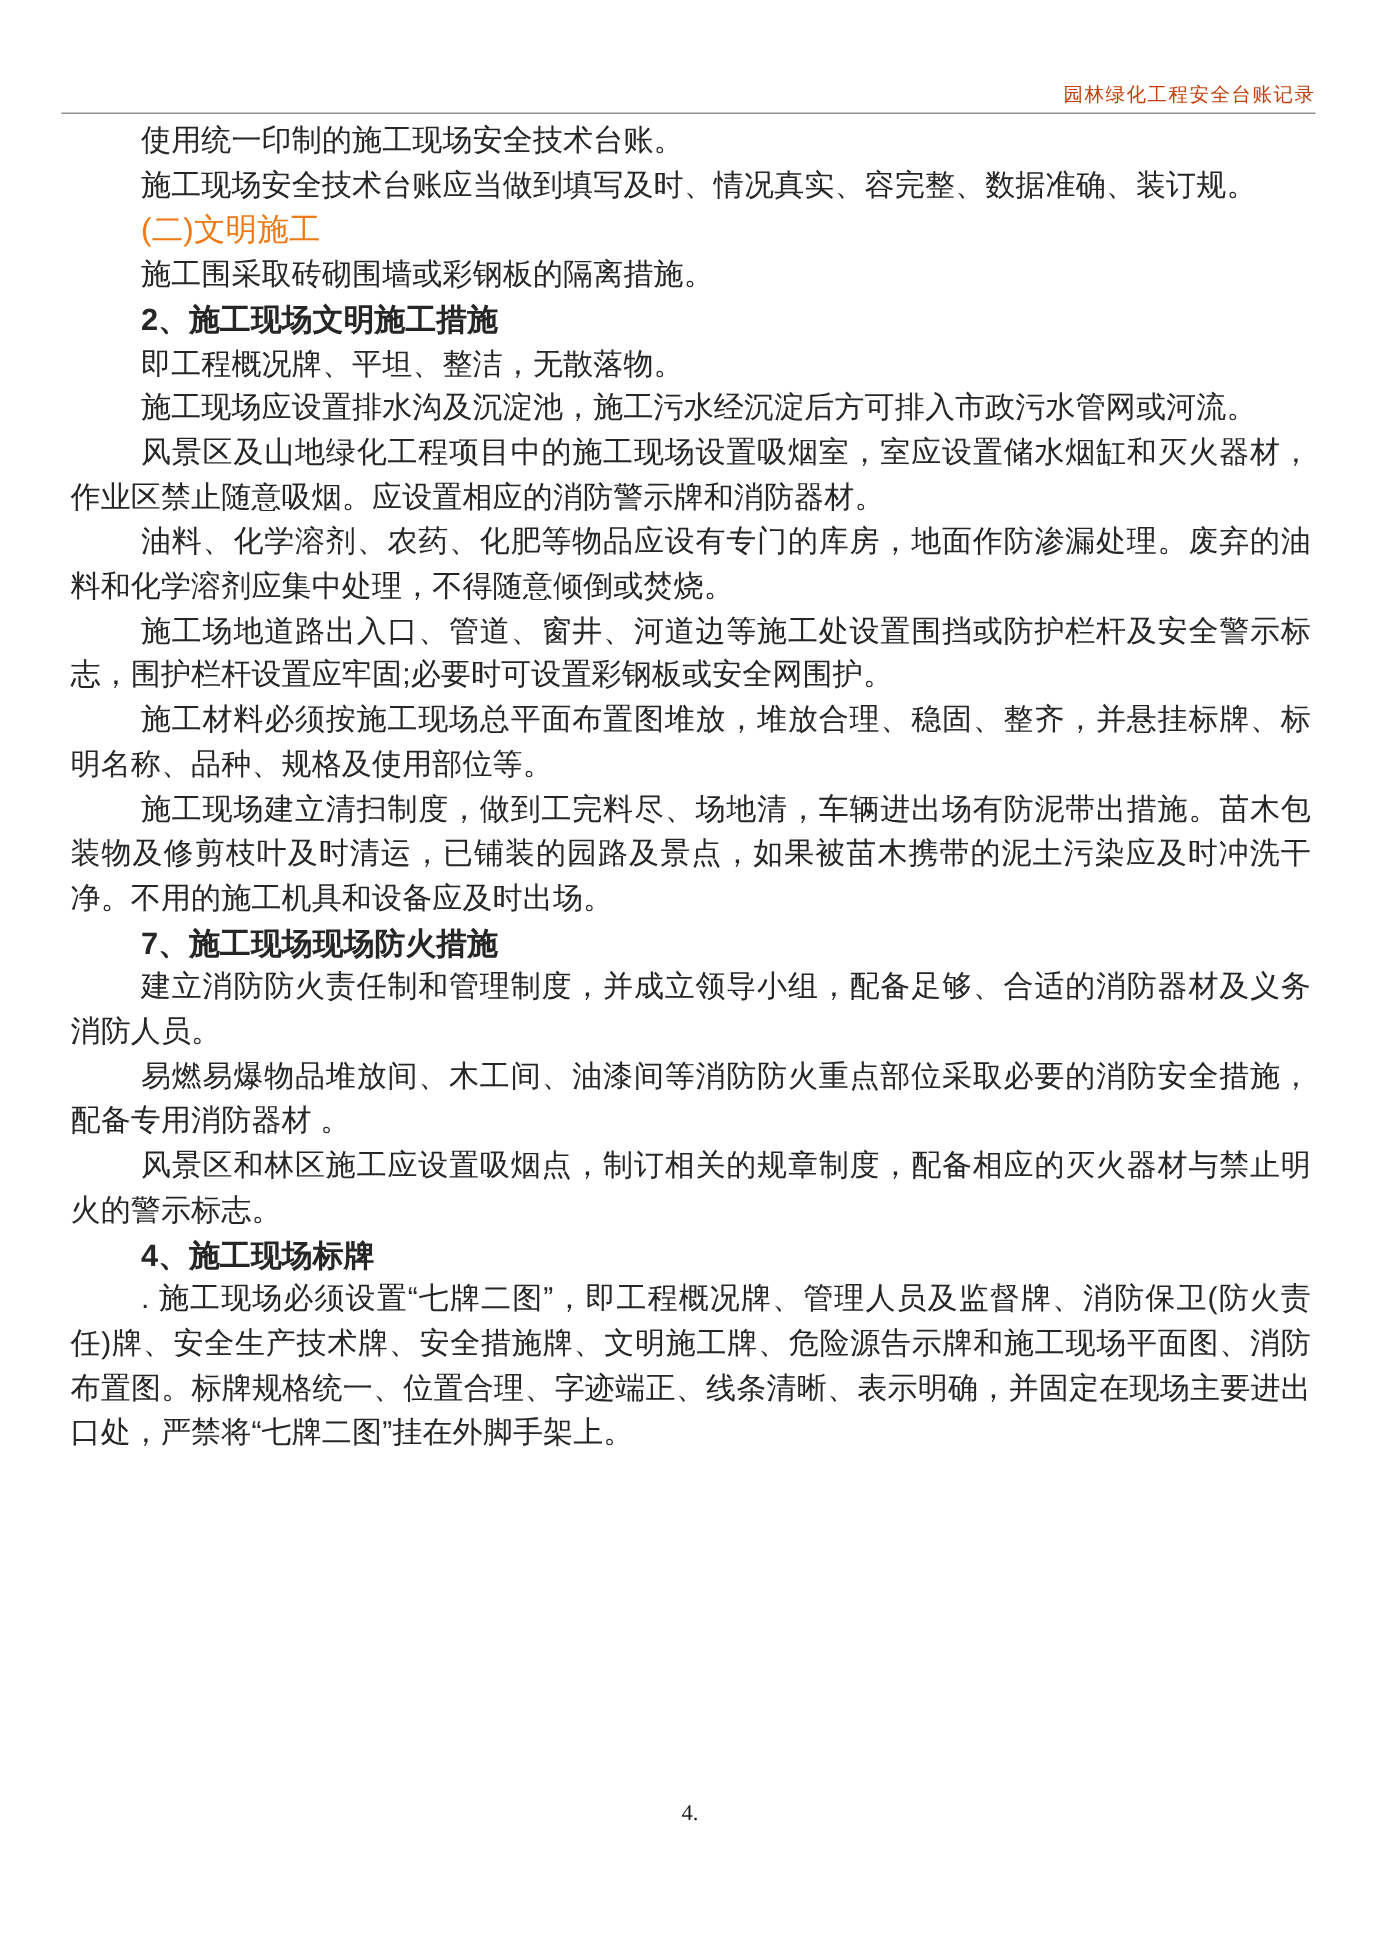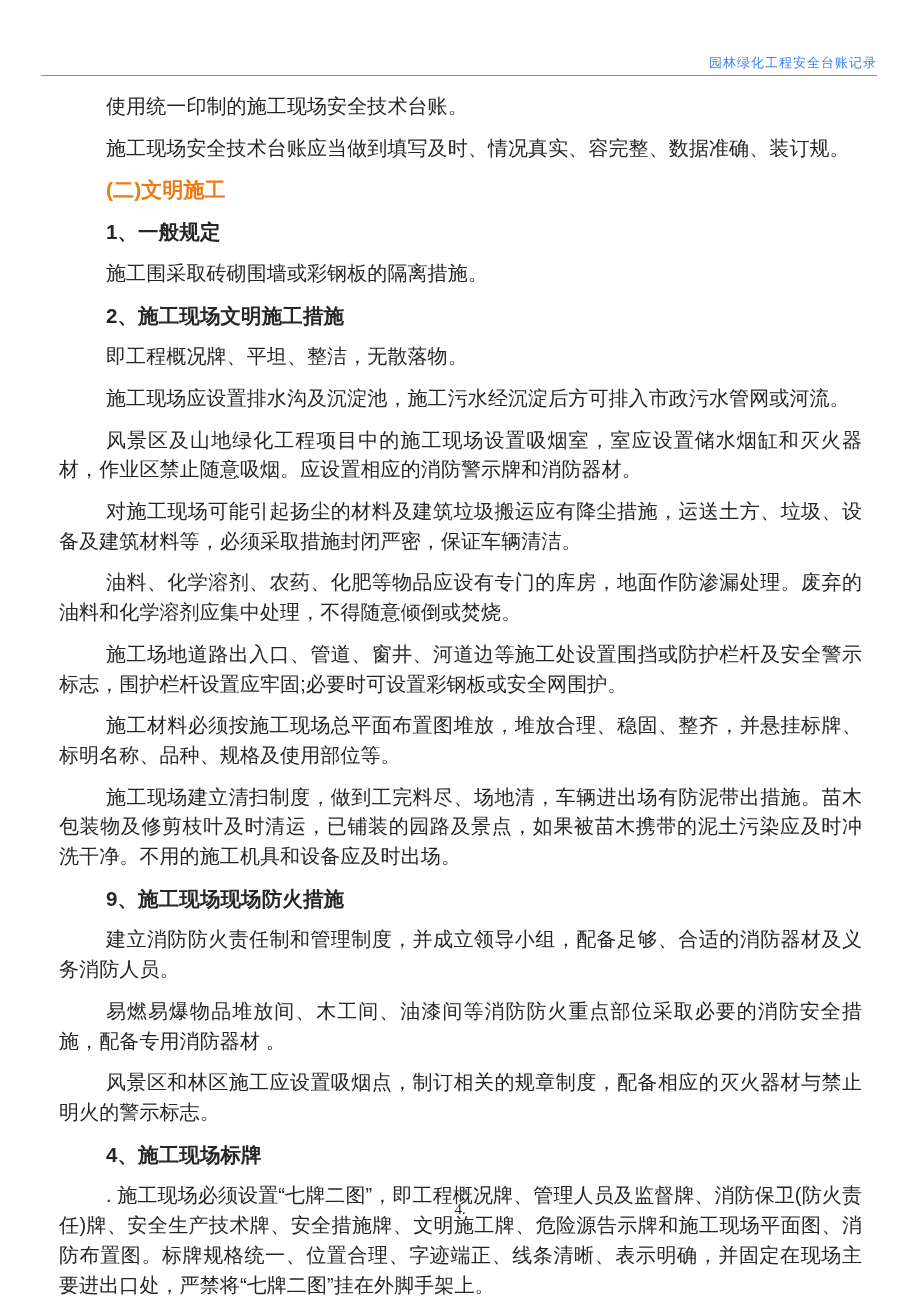--- a/index.html
+++ b/index.html
@@ -18,43 +18,43 @@
     overflow: hidden;
   }
   .running-header {
     position: absolute;
     top: 54px;
     left: 41px;
     width: 836px;
     text-align: right;
     font-family: "Liberation Serif", serif;
     font-size: 13px;
-    color: #3b82f6;
+    color: #c2410c;
     border-bottom: 1px solid #8f8f8f;
     padding-bottom: 3px;
     letter-spacing: 1px;
   }
   .doc-body {
     position: absolute;
     top: 80px;
     left: 47px;
     width: 827px;
     font-size: 20px;
     line-height: 29.7px;
     letter-spacing: 0.1px;
   }
   .block {
-    margin: 12px;
+    margin: 0;
     text-indent: 47px;
     text-align: justify;
     text-align-last: left;
     word-break: break-all;
   }
   .block.section-heading {
-    font-weight: bold;
+    font-weight: normal;
     font-size: 21px;
     color: var(--accent, #ED7A14);
     text-align: left;
   }
   .block.subsection-heading {
     font-weight: bold;
     font-size: 20.5px;
     text-align: left;
   }
   .page-number {
@@ -71,32 +71,30 @@
 </head>
 <body>
 
 <div class="page">
   <div class="running-header">园林绿化工程安全台账记录</div>
 
   <div class="doc-body">
       <div class="block paragraph">使用统一印制的施工现场安全技术台账。</div>
       <div class="block paragraph">施工现场安全技术台账应当做到填写及时、情况真实、容完整、数据准确、装订规。</div>
       <div class="block section-heading">(二)文明施工</div>
-      <div class="block subsection-heading">1、一般规定</div>
       <div class="block paragraph">施工围采取砖砌围墙或彩钢板的隔离措施。</div>
       <div class="block subsection-heading">2、施工现场文明施工措施</div>
       <div class="block paragraph">即工程概况牌、平坦、整洁，无散落物。</div>
       <div class="block paragraph">施工现场应设置排水沟及沉淀池，施工污水经沉淀后方可排入市政污水管网或河流。</div>
       <div class="block paragraph">风景区及山地绿化工程项目中的施工现场设置吸烟室，室应设置储水烟缸和灭火器材，作业区禁止随意吸烟。应设置相应的消防警示牌和消防器材。</div>
-      <div class="block paragraph">对施工现场可能引起扬尘的材料及建筑垃圾搬运应有降尘措施，运送土方、垃圾、设备及建筑材料等，必须采取措施封闭严密，保证车辆清洁。</div>
       <div class="block paragraph">油料、化学溶剂、农药、化肥等物品应设有专门的库房，地面作防渗漏处理。废弃的油料和化学溶剂应集中处理，不得随意倾倒或焚烧。</div>
       <div class="block paragraph">施工场地道路出入口、管道、窗井、河道边等施工处设置围挡或防护栏杆及安全警示标志，围护栏杆设置应牢固;必要时可设置彩钢板或安全网围护。</div>
       <div class="block paragraph">施工材料必须按施工现场总平面布置图堆放，堆放合理、稳固、整齐，并悬挂标牌、标明名称、品种、规格及使用部位等。</div>
       <div class="block paragraph">施工现场建立清扫制度，做到工完料尽、场地清，车辆进出场有防泥带出措施。苗木包装物及修剪枝叶及时清运，已铺装的园路及景点，如果被苗木携带的泥土污染应及时冲洗干净。不用的施工机具和设备应及时出场。</div>
-      <div class="block subsection-heading">9、施工现场现场防火措施</div>
+      <div class="block subsection-heading">7、施工现场现场防火措施</div>
       <div class="block paragraph">建立消防防火责任制和管理制度，并成立领导小组，配备足够、合适的消防器材及义务消防人员。</div>
       <div class="block paragraph">易燃易爆物品堆放间、木工间、油漆间等消防防火重点部位采取必要的消防安全措施，配备专用消防器材 。</div>
       <div class="block paragraph">风景区和林区施工应设置吸烟点，制订相关的规章制度，配备相应的灭火器材与禁止明火的警示标志。</div>
       <div class="block subsection-heading">4、施工现场标牌</div>
       <div class="block paragraph">. 施工现场必须设置“七牌二图”，即工程概况牌、管理人员及监督牌、消防保卫(防火责任)牌、安全生产技术牌、安全措施牌、文明施工牌、危险源告示牌和施工现场平面图、消防布置图。标牌规格统一、位置合理、字迹端正、线条清晰、表示明确，并固定在现场主要进出口处，严禁将“七牌二图”挂在外脚手架上。</div>
     </div>
 
   <div class="page-number">4.</div>
 </div>
 

